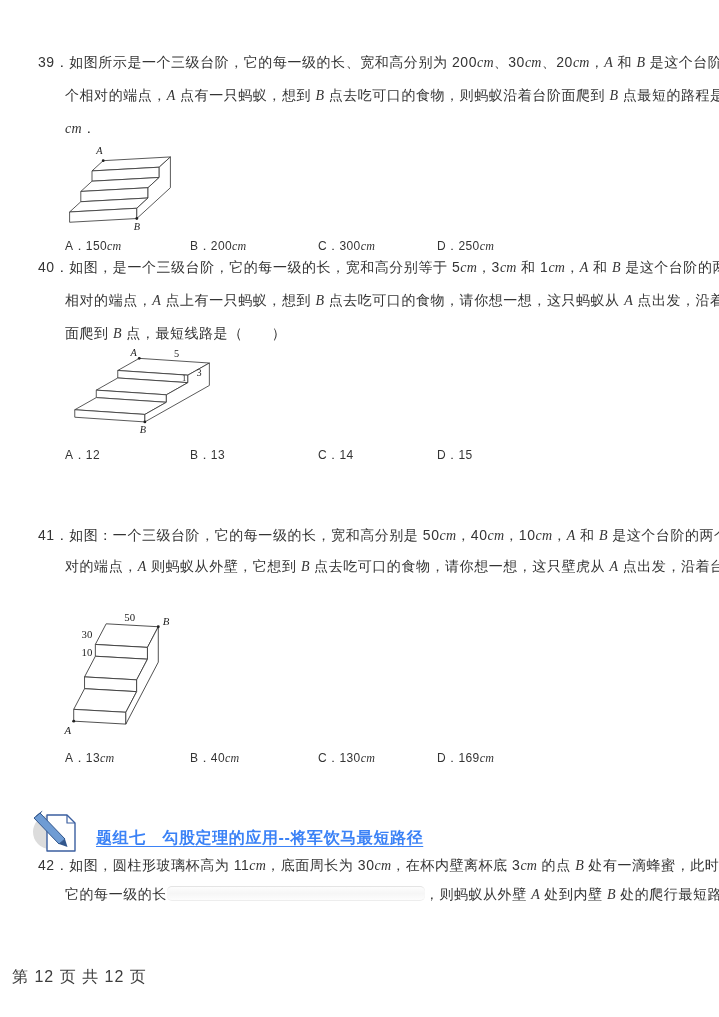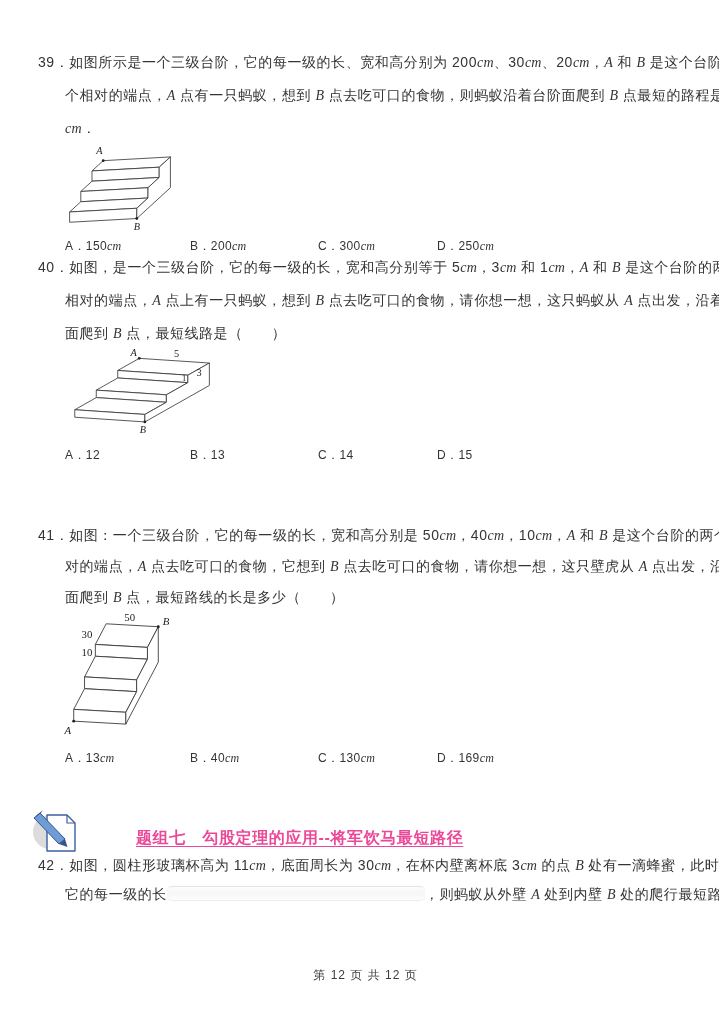--- a/index.html
+++ b/index.html
@@ -23,24 +23,24 @@
   .fig path{fill:#ffffff;stroke:#3a3a3a;stroke-width:0.9;stroke-linejoin:round;}
   .fig text{font-family:"Liberation Serif",serif;font-style:italic;font-size:11px;fill:#222;stroke:none;}
   .fig text.num{font-style:normal;}
   .fig circle{fill:#222;stroke:none;}
   .erased{display:inline-block;height:13px;vertical-align:-2px;border-top:1px solid #e4e4e4;
           border-bottom:1px solid #ededed;border-radius:5px;
           background:linear-gradient(180deg,#fdfdfd,#f6f6f6 50%,#fdfdfd);}
   .section-header{position:absolute;left:30px;top:804px;height:52px;}
   .hdr-icon{position:absolute;left:0;top:2px;}
   .hdr-text{position:absolute;left:66px;top:24px;font-size:16px;font-weight:bold;
-            color:#ec4899;text-decoration:underline;text-underline-offset:3px;
-            white-space:nowrap;letter-spacing:0.6px;margin-left:40px;}
-  .footer{position:absolute;left:12px;right:0;top:967px;text-align:center;
-          font-size:12px;color:#3c3c3c;letter-spacing:1px;}
+            color:#3b82f6;text-decoration:underline;text-underline-offset:3px;
+            white-space:nowrap;letter-spacing:0.6px;}
+  .footer{position:absolute;left:12px;right:0;top:967px;
+          font-size:16px;color:#3c3c3c;letter-spacing:1px;}
 </style>
 </head>
 <body>
 
 <section class="q lh33" style="top:46px">
   <div class="line"><span>39．如图所示是一个三级台阶，它的每一级的长、宽和高分别为 200</span><span class="it">cm</span><span>、30</span><span class="it">cm</span><span>、20</span><span class="it">cm</span><span>，</span><span class="it">A</span><span> 和 </span><span class="it">B</span><span> 是这个台阶两</span></div>
   <div class="line cont"><span>个相对的端点，</span><span class="it">A</span><span> 点有一只蚂蚁，想到 </span><span class="it">B</span><span> 点去吃可口的食物，则蚂蚁沿着台阶面爬到 </span><span class="it">B</span><span> 点最短的路程是（　　）</span></div>
   <div class="line cont"><span class="it">cm</span><span>．</span></div>
 </section>
 
@@ -88,22 +88,21 @@
     <text x="92" y="90" text-anchor="middle">B</text>
   </svg>
 </figure>
 
 <div class="opts" style="top:445px">
   <span class="opt w1"><span>A．12</span></span><span class="opt w2"><span>B．13</span></span><span class="opt w3"><span>C．14</span></span><span class="opt"><span>D．15</span></span>
 </div>
 
 <section class="q lh30" style="top:520px">
   <div class="line"><span>41．如图：一个三级台阶，它的每一级的长，宽和高分别是 50</span><span class="it">cm</span><span>，40</span><span class="it">cm</span><span>，10</span><span class="it">cm</span><span>，</span><span class="it">A</span><span> 和 </span><span class="it">B</span><span> 是这个台阶的两个相</span></div>
-  <div class="line cont"><span>对的端点，</span><span class="it">A</span><span> 点去吃可口的食物，它想到 </span><span class="it">B</span><span> 点去吃可口的食物，请你想一想，这只壁虎从 </span><span class="it">A</span><span> 点出发，沿着台阶</span></div>
-  <div class="line cont"><span>面爬到 </span><span class="it">B</span><span> 点，最短路线的长是多少（　　）</span></div>
+  <div class="line cont"><span>对的端点，</span><span class="it">A</span><span> 则蚂蚁从外壁，它想到 </span><span class="it">B</span><span> 点去吃可口的食物，请你想一想，这只壁虎从 </span><span class="it">A</span><span> 点出发，沿着台阶</span></div>
 </section>
 
 <figure class="fig" style="left:57px;top:612px">
   <svg width="118" viewBox="0 0 120 130" xmlns="http://www.w3.org/2000/svg">
     <path d="M50,12 L103,15 L92,36 L39,33 Z"></path>
     <path d="M39,33 L92,36 L92,48 L39,45 Z"></path>
     <path d="M39,45 L92,48 L81,69 L28,66 Z"></path>
     <path d="M28,66 L81,69 L81,81 L28,78 Z"></path>
     <path d="M28,78 L81,81 L70,102 L17,99 Z"></path>
     <path d="M17,99 L70,102 L70,114 L17,111 Z"></path>

